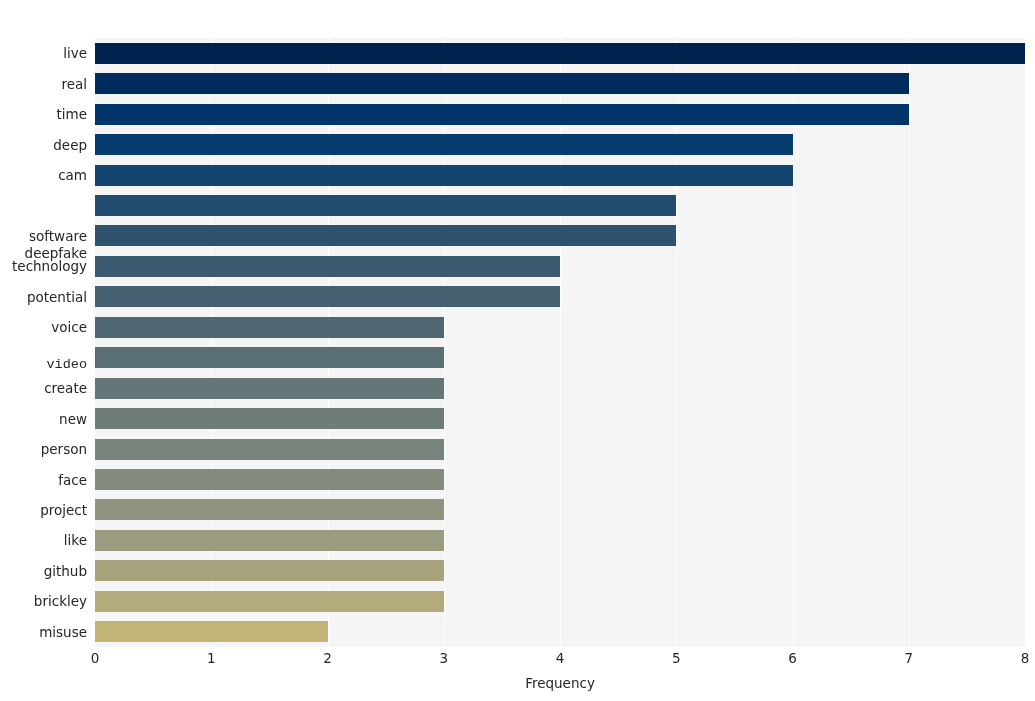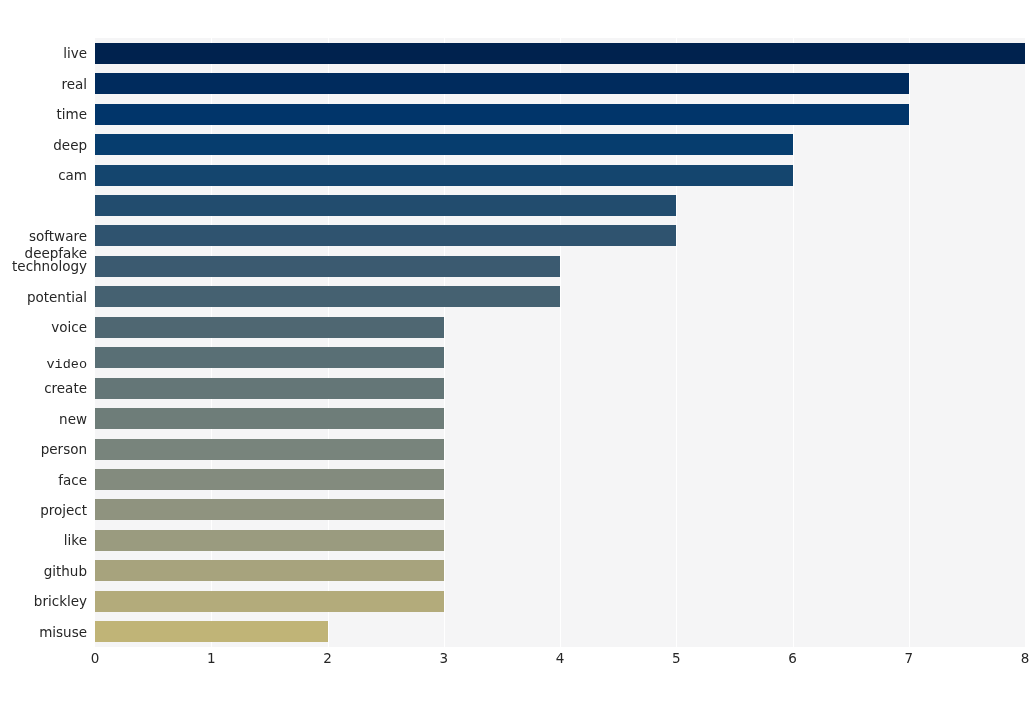--- a/index.html
+++ b/index.html
@@ -168,14 +168,15 @@
       <div class="xtick-label" style="left: 211.25px;">1</div>
       <div class="xtick-label" style="left: 327.5px;">2</div>
       <div class="xtick-label" style="left: 443.75px;">3</div>
       <div class="xtick-label" style="left: 560px;">4</div>
       <div class="xtick-label" style="left: 676.25px;">5</div>
       <div class="xtick-label" style="left: 792.5px;">6</div>
       <div class="xtick-label" style="left: 908.75px;">7</div>
       <div class="xtick-label" style="left: 1025px;">8</div>
     </div>
 
+  <div id="xaxis-title">Frequency</div>
 
 </div>
 
 </body></html>

